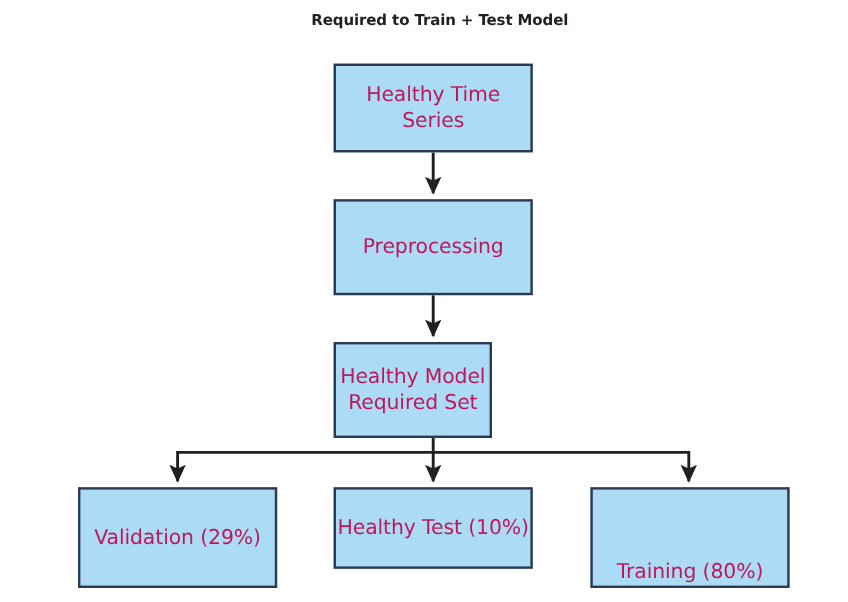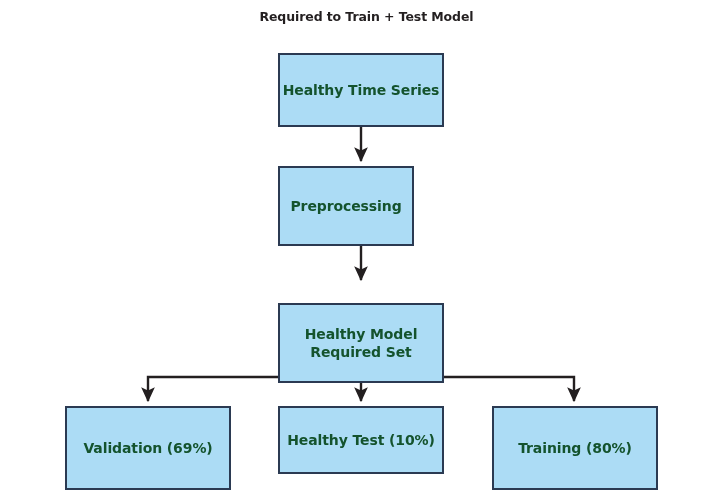--- a/index.html
+++ b/index.html
@@ -30,23 +30,23 @@
   }
   .node {
     position: absolute;
     box-sizing: border-box;
     background: #ACDCF5;
     border: 2.5px solid #2B3A52;
     display: flex;
     align-items: center;
     justify-content: center;
     text-align: center;
-    color: #14532d;
-    font-size: 14px;
-    font-weight: bold;
+    color: #be185d;
+    font-size: 17px;
+    font-weight: normal;
     line-height: 1.32;
     letter-spacing: -0.1px;
   }
   .node span { display: block; }
   #edges {
     position: absolute;
     left: 0;
     top: 0;
     width: 707px;
     height: 502px;
@@ -77,36 +77,36 @@
       <path d="M 361 377 L 148 377 L 148 401" marker-end="url(#arrowhead)"></path>
 
       <path d="M 361 377 L 574 377 L 574 401" marker-end="url(#arrowhead)"></path>
     </g>
   </svg>
 
   <div class="node" style="left:278px; top:53px; width:166px; height:74px;">
     <span>Healthy Time Series</span>
   </div>
 
-  <div class="node" style="left:278px; top:166px; width:136px; height:80px;">
+  <div class="node" style="left:278px; top:166px; width:166px; height:80px;">
     <span>Preprocessing</span>
   </div>
 
-  <div class="node" style="left:278px; top:303px; width:166px; height:80px;">
+  <div class="node" style="left:278px; top:285px; width:132px; height:80px;">
     <div>
       <span>Healthy Model</span>
       <span>Required Set</span>
     </div>
   </div>
 
   <div class="node" style="left:65px; top:406px; width:166px; height:84px;">
-    <span>Validation (69%)</span>
+    <span>Validation (29%)</span>
   </div>
 
   <div class="node" style="left:278px; top:406px; width:166px; height:68px;">
     <span>Healthy Test (10%)</span>
   </div>
 
-  <div class="node" style="left:492px; top:406px; width:166px; height:84px;">
+  <div class="node" style="left:492px; top:406px; width:166px; height:84px;align-items:flex-end;">
     <span>Training (80%)</span>
   </div>
 
 </div>
 
 </body></html>

